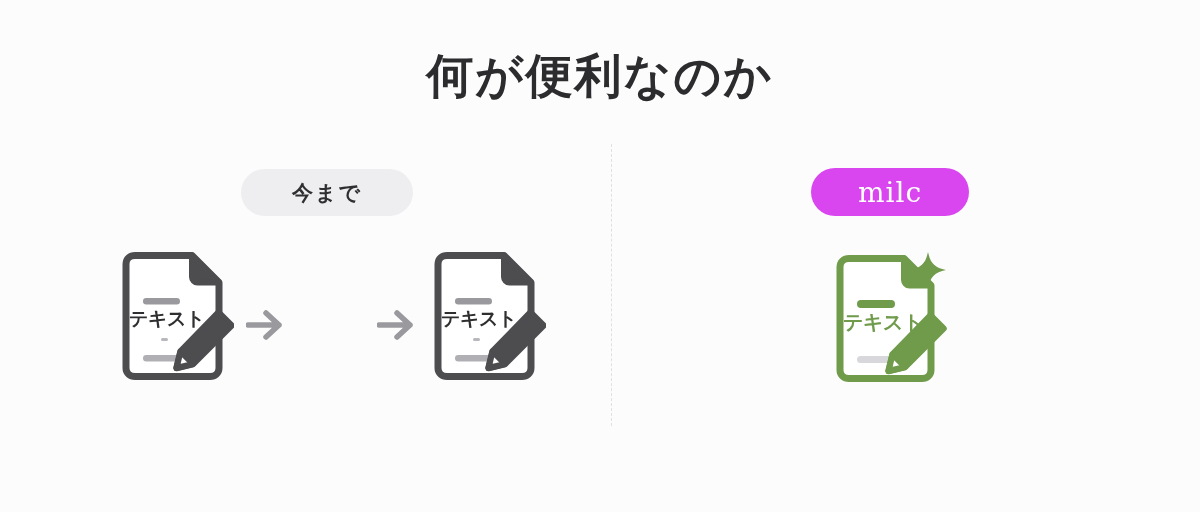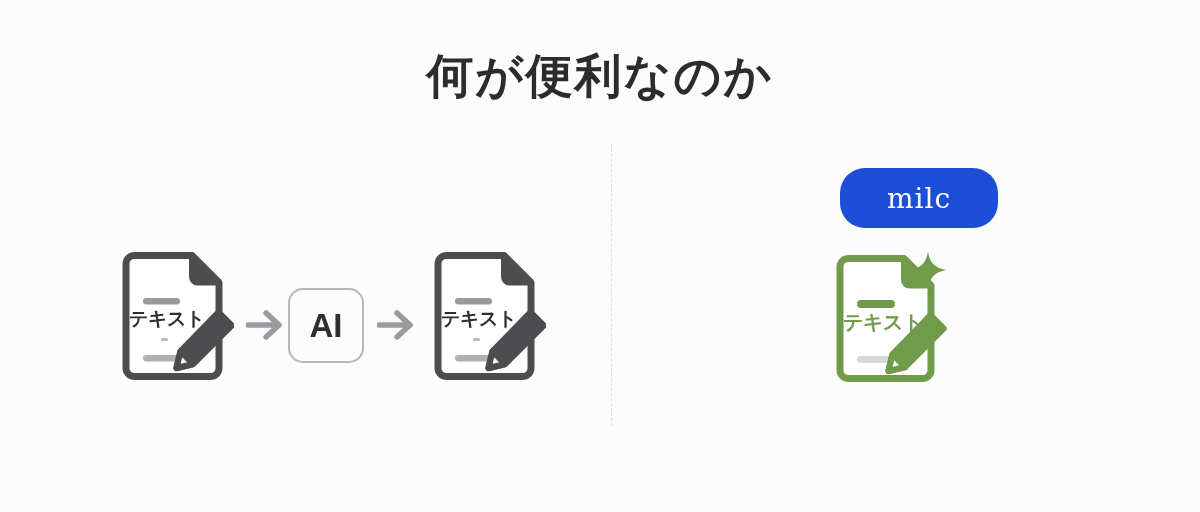--- a/index.html
+++ b/index.html
@@ -63,26 +63,26 @@
     width: 172px;
     height: 47px;
     border-radius: 24px;
     background: #eeedf0;
     color: #2f2f31;
     font-size: 21px;
     font-weight: bold;
     letter-spacing: 2px;
   }
   .badge-milc {
-    left: 840px;
+    left: 811px;
     top: 168px;
     width: 158px;
-    height: 60px;
+    height: 48px;
     border-radius: 25px;
-    background: #1d4ed8;
+    background: #d946ef;
     color: #ffffff;
     font-family: "DejaVu Serif", "Liberation Serif", serif;
     font-size: 28px;
     letter-spacing: 1px;
     font-weight: normal;
   }
 
   
   .doc-icon {
     position: absolute;
@@ -122,20 +122,23 @@
 </style>
 </head>
 <body>
 
 <div id="slide">
 
   <div class="page-title">何が便利なのか</div>
 
   <div class="divider"></div>
 
+  <div class="badge badge-before">
+    <span>今まで</span>
+  </div>
 
   <div class="doc-icon doc-1">
     <svg width="116" height="132" viewBox="0 0 116 132" fill="none">
 
       <path d="M8 12 C8 7 12 3.5 17 3.5 L74 3.5 L101 30.5 L101 116 C101 121 97 124.5 92 124.5 L17 124.5 C12 124.5 8 121 8 116 Z" fill="#ffffff" stroke="#4d4d50" stroke-width="7" stroke-linejoin="round"></path>
 
       <path d="M74 3.5 L74 25 C74 28 76.5 30.5 79.5 30.5 L101 30.5 Z" fill="#4d4d50" stroke="#4d4d50" stroke-width="6" stroke-linejoin="round"></path>
 
       <rect x="25" y="46" width="37" height="6.5" rx="3.2" fill="#9a9a9e"></rect>
 
@@ -154,23 +157,20 @@
     <div style="position:absolute; left:11px; top:54px; width:86px; text-align:left;
                 font-size:19px; font-weight:bold; color:#2f2f31; letter-spacing:-0.5px;">テキスト</div>
   </div>
 
   <div class="arrow arrow-1">
     <svg width="38" height="38" viewBox="0 0 38 38" fill="none">
       <path d="M2 19 L33 19 M20 7 L33 19 L20 31" stroke="#9a9a9e" stroke-width="5.5" stroke-linecap="round" stroke-linejoin="round"></path>
     </svg>
   </div>
 
-  <div class="ai-box">
-    <span>AI</span>
-  </div>
 
   <div class="arrow arrow-2">
     <svg width="38" height="38" viewBox="0 0 38 38" fill="none">
       <path d="M2 19 L33 19 M20 7 L33 19 L20 31" stroke="#9a9a9e" stroke-width="5.5" stroke-linecap="round" stroke-linejoin="round"></path>
     </svg>
   </div>
 
   <div class="doc-icon doc-2">
     <svg width="116" height="132" viewBox="0 0 116 132" fill="none">
       <path d="M8 12 C8 7 12 3.5 17 3.5 L74 3.5 L101 30.5 L101 116 C101 121 97 124.5 92 124.5 L17 124.5 C12 124.5 8 121 8 116 Z" fill="#ffffff" stroke="#4d4d50" stroke-width="7" stroke-linejoin="round"></path>

